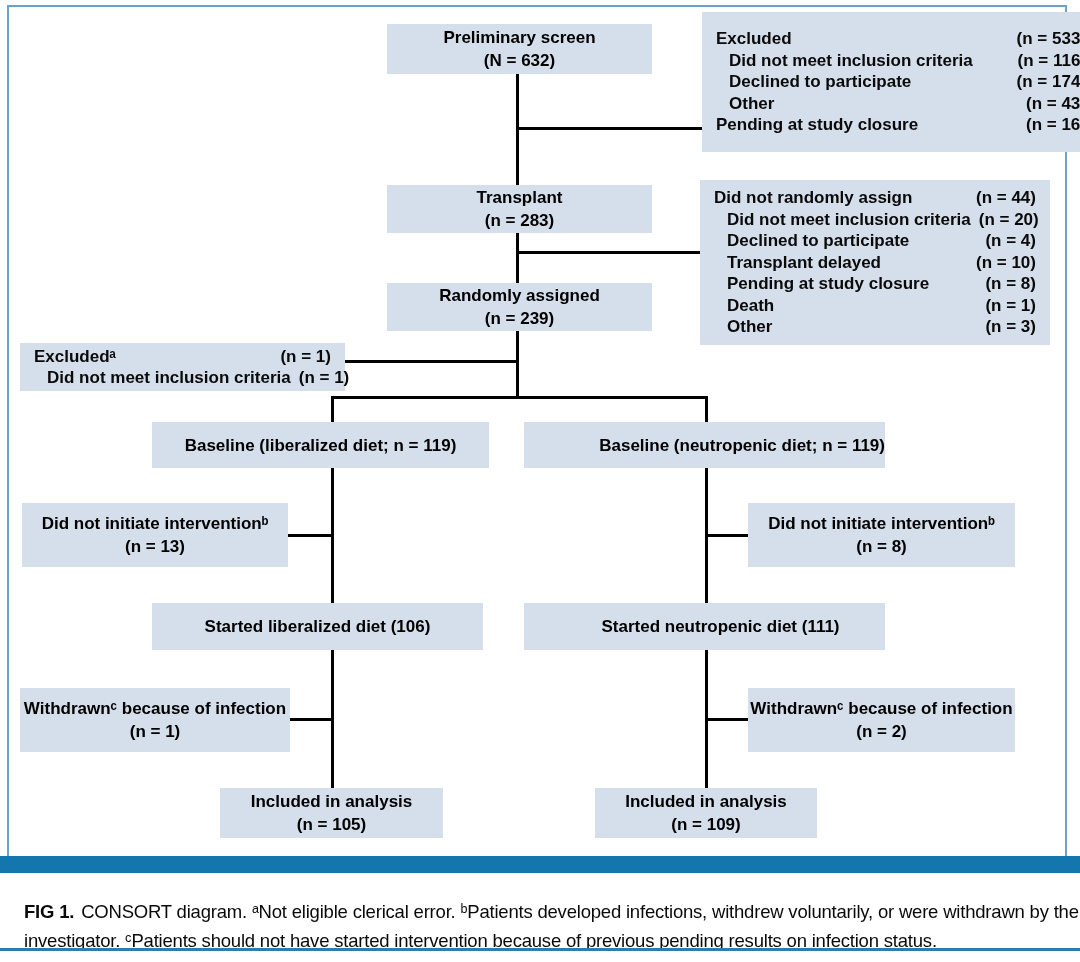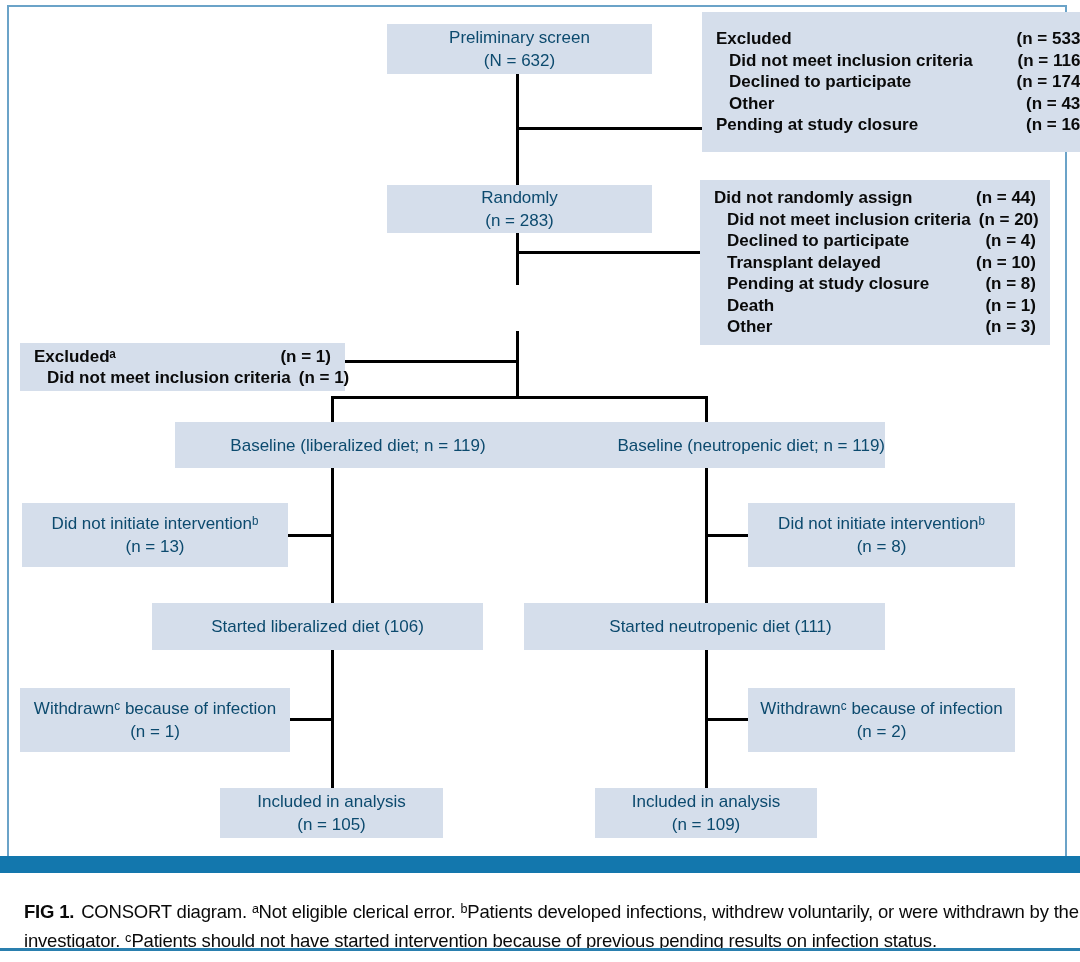--- a/index.html
+++ b/index.html
@@ -11,22 +11,22 @@
     overflow:hidden;
   }
   .panel-border{
     position:absolute;left:7px;top:5px;width:1056px;height:849px;
     border:2px solid var(--border-color,#6ba3c8);
     background:transparent;
   }
   .node{
     position:absolute;
     background:var(--box-fill,#d5deeb);
-    color:#0c4a6e;
-    font-size:17px;font-weight:400;line-height:23px;
+    color:#000000;
+    font-size:17px;font-weight:700;line-height:23px;
     display:flex;flex-direction:column;align-items:center;justify-content:center;
     text-align:center;
     box-sizing:border-box;
   }
   .stat{
     position:absolute;
     background:var(--box-fill,#d5deeb);
     color:#0a0a0a;
     font-size:17px;font-weight:700;line-height:21.5px;
     display:flex;flex-direction:column;justify-content:center;
@@ -77,24 +77,28 @@
   <div class="line" style="left:290px;top:718px;width:41px;height:3px;"></div>
   <div class="line" style="left:705px;top:650px;width:3px;height:138px;"></div>
   <div class="line" style="left:708px;top:718px;width:40px;height:3px;"></div>
 
   <div class="node" style="left:387px;top:24px;width:265px;height:50px;">
     <div>Preliminary screen</div>
     <div>(N = 632)</div>
   </div>
 
   <div class="node" style="left:387px;top:185px;width:265px;height:48px;">
-    <div>Randomly</div>
+    <div>Transplant</div>
     <div>(n = 283)</div>
   </div>
 
+  <div class="node" style="left:387px;top:283px;width:265px;height:48px;">
+    <div>Randomly assigned</div>
+    <div>(n = 239)</div>
+  </div>
 
   <div class="stat" style="left:702px;top:12px;width:398px;height:140px;">
       <div class="row">
         <span class="lbl">Excluded</span>
         <span class="val">(n = 533)</span>
       </div>
       <div class="row indent">
         <span class="lbl">Did not meet inclusion criteria</span>
         <span class="val">(n = 116)</span>
       </div>
@@ -147,21 +151,21 @@
       <div class="row">
         <span class="lbl">Excludedᵃ</span>
         <span class="val">(n = 1)</span>
       </div>
       <div class="row indent">
         <span class="lbl">Did not meet inclusion criteria</span>
         <span class="val">(n = 1)</span>
       </div>
     </div>
 
-  <div class="node" style="left:152px;top:422px;width:366px;height:46px;margin-left:23px;">
+  <div class="node" style="left:152px;top:422px;width:337px;height:46px;">
     <div>Baseline (liberalized diet; n = 119)</div>
   </div>
   <div class="node" style="left:524px;top:422px;width:361px;height:46px;align-items:flex-end;">
     <div>Baseline (neutropenic diet; n = 119)</div>
   </div>
 
   <div class="node" style="left:22px;top:503px;width:266px;height:64px;">
     <div>Did not initiate interventionᵇ</div>
     <div>(n = 13)</div>
   </div>

